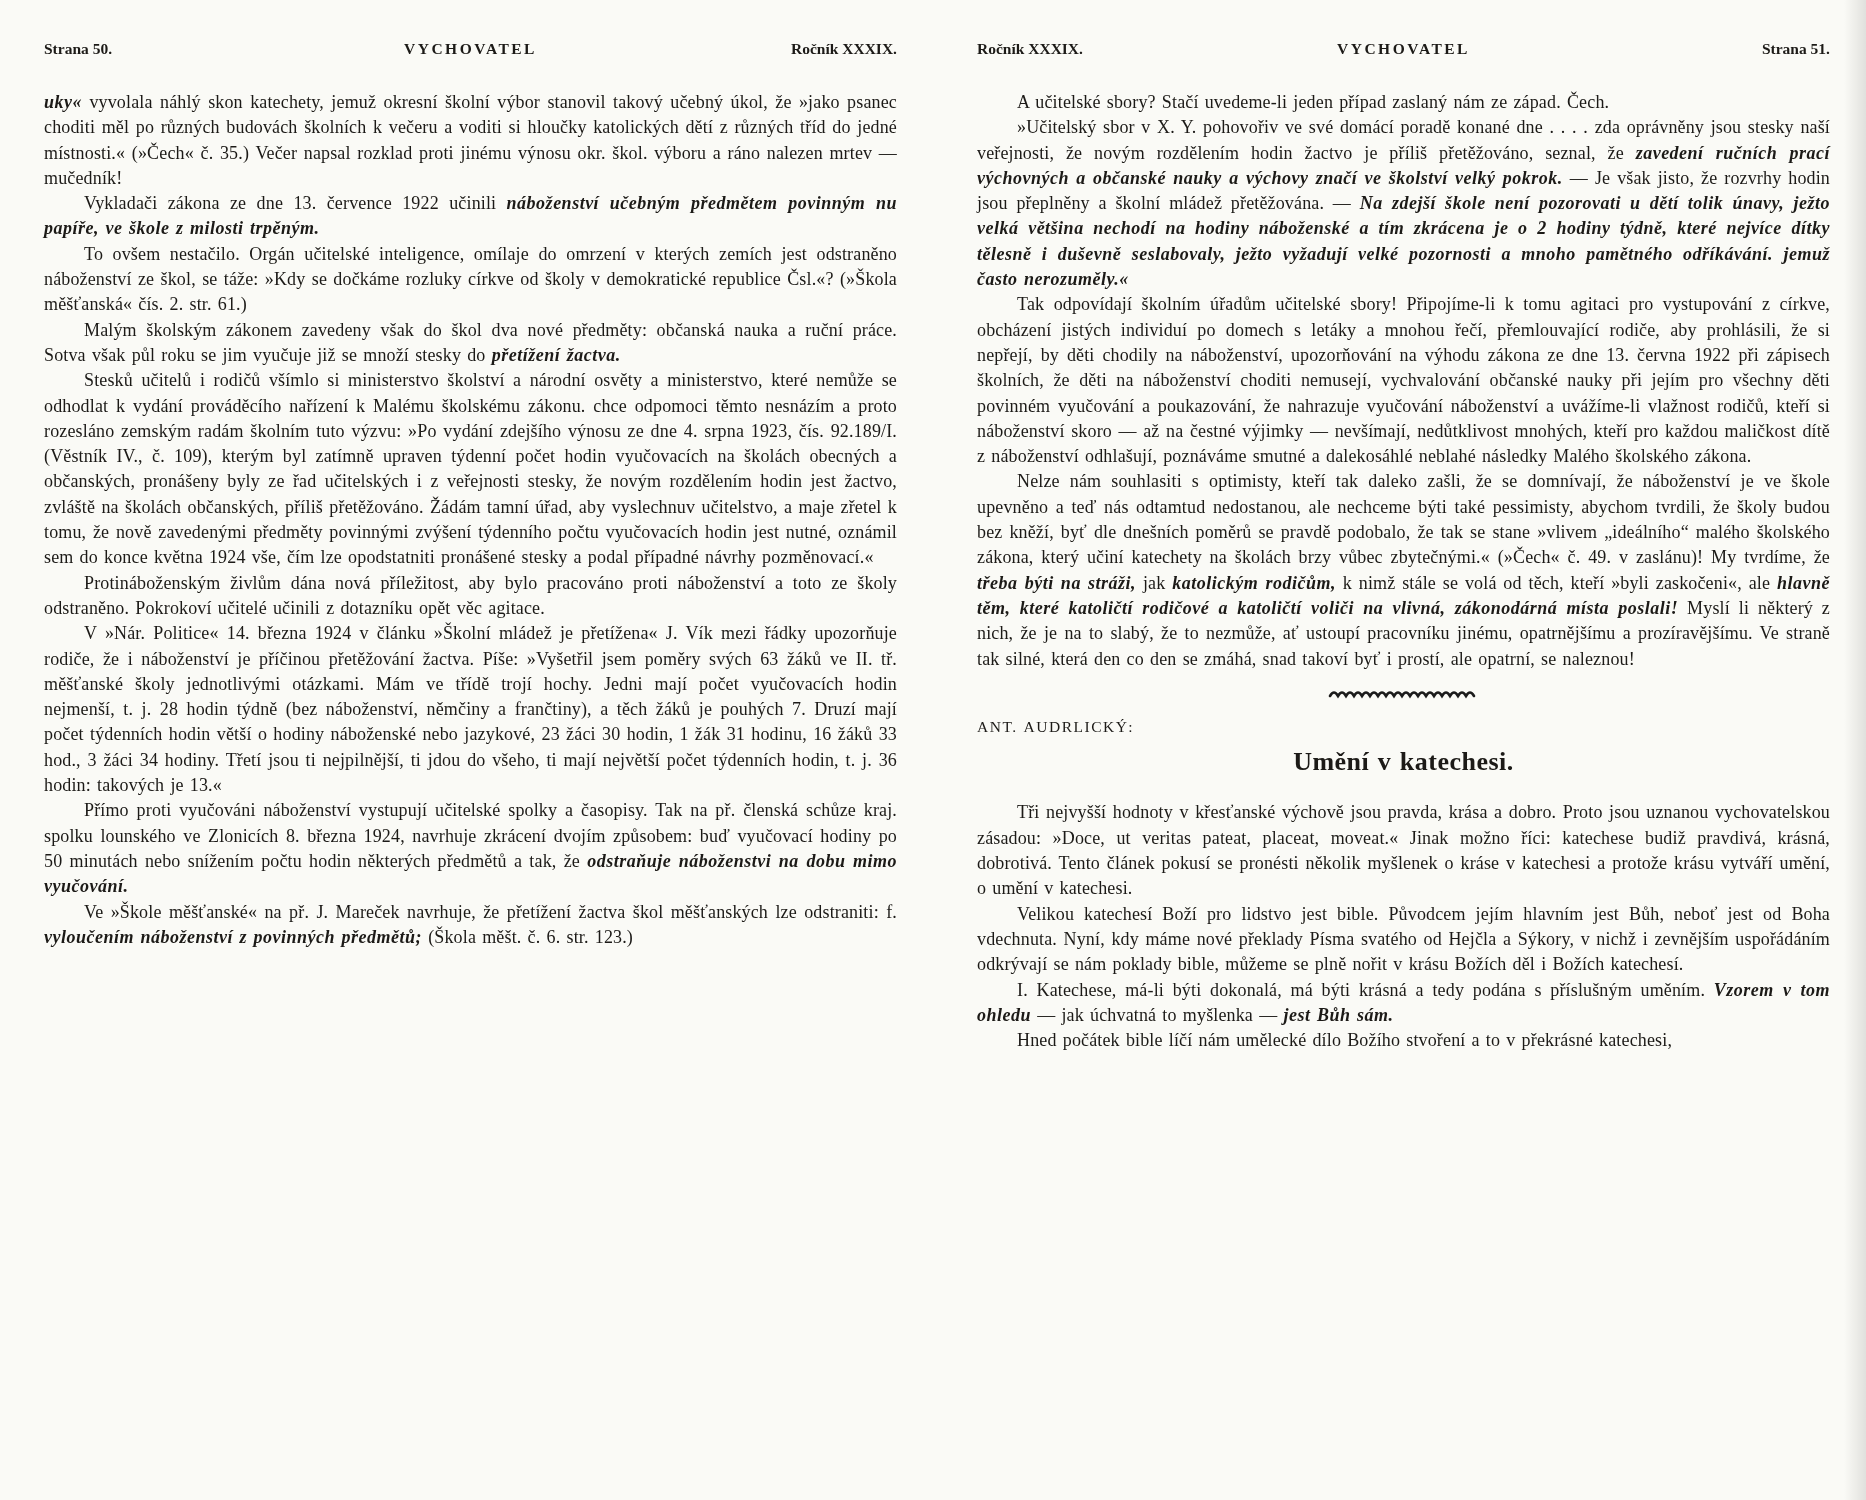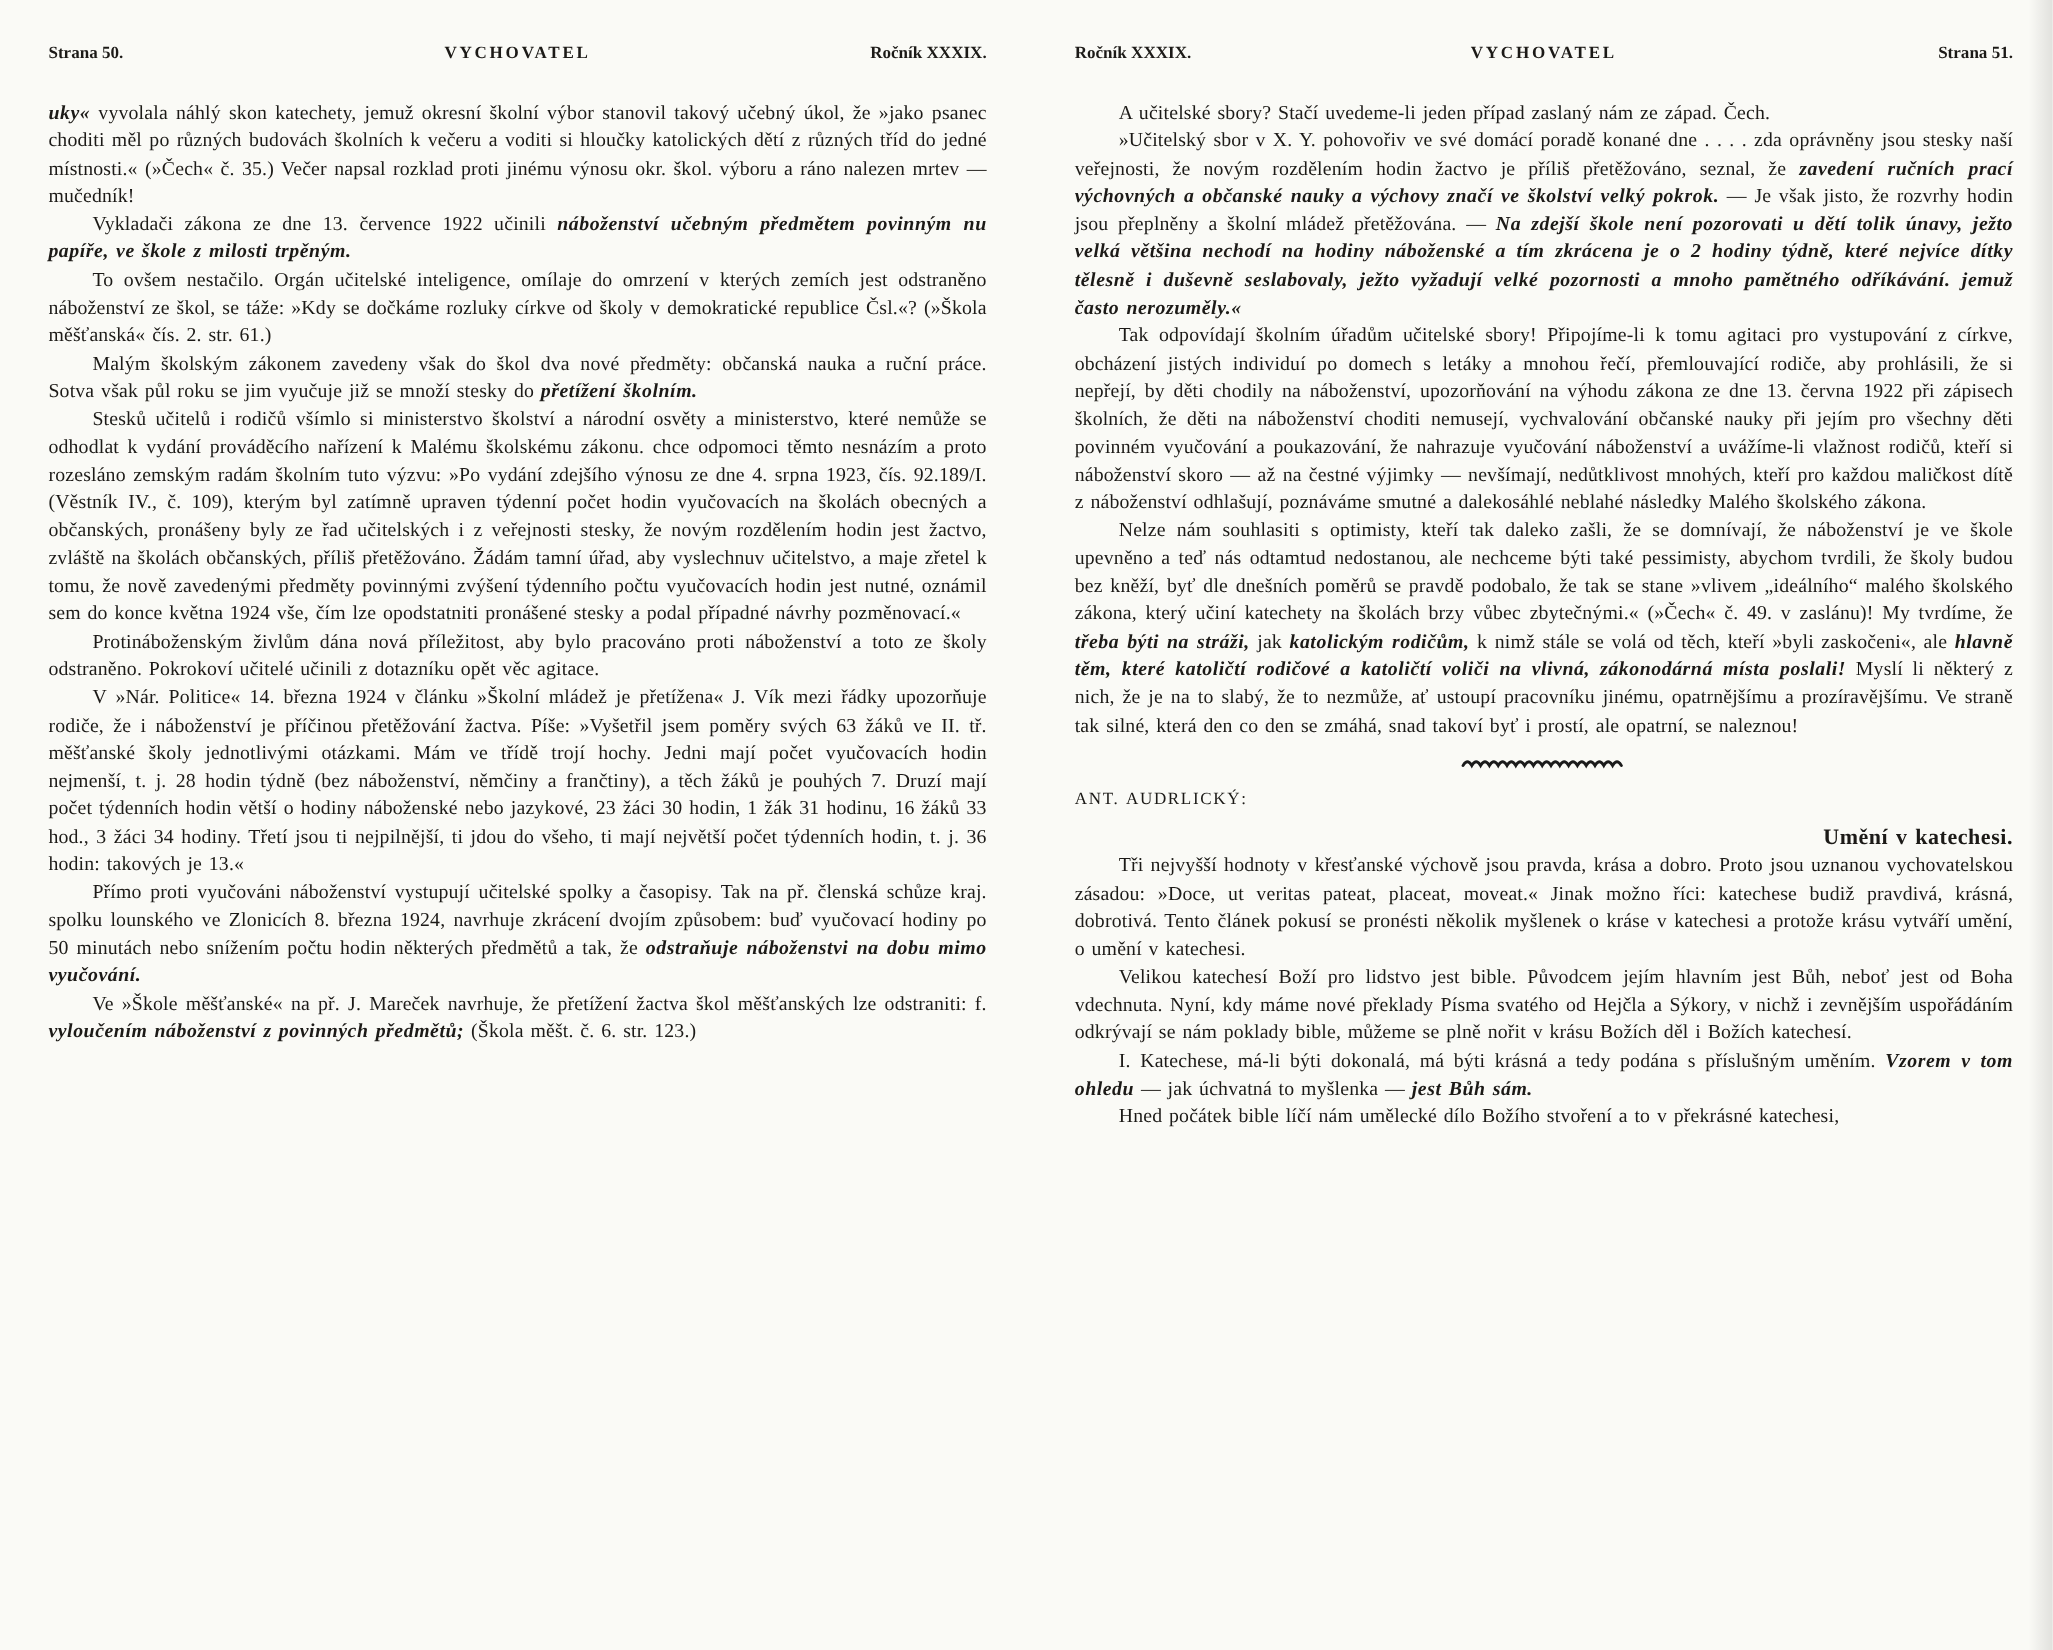--- a/index.html
+++ b/index.html
@@ -51,43 +51,43 @@
   p.para.indent { text-indent: 40px; }
   .seg-bi { font-style: italic; font-weight: bold; letter-spacing: 0.5px; }
   .divider { text-align: center; margin: 16px 0 8px; line-height: 0; }
   .author {
     font-size: 15.5px;
     letter-spacing: 1.5px;
     margin: 14px 0 10px;
     text-align: left;
   }
   .article-title {
-    text-align: right;
-    font-size: 20px;
+    text-align: center;
+    font-size: 26px;
     font-weight: bold;
     letter-spacing: 0.5px;
-    margin: 4px 0 0;
+    margin: 4px 0 26px;
   }
 </style>
 </head>
 <body>
 
 <div class="spread">
 
   <div class="page">
     <div class="page-header">
       <span class="ph-left">Strana 50.</span>
       <span class="ph-center">VYCHOVATEL</span>
       <span class="ph-right">Ročník XXXIX.</span>
     </div>
     <div class="page-body">
         <p class="para"><span class="seg-bi">uky«</span><span> vyvolala náhlý skon katechety, jemuž okresní školní výbor stanovil takový učebný úkol, že »jako psanec choditi měl po různých budovách školních k večeru a voditi si hloučky katolických dětí z různých tříd do jedné místnosti.« (»Čech« č. 35.) Večer napsal rozklad proti jinému výnosu okr. škol. výboru a ráno nalezen mrtev — mučedník!</span></p>
         <p class="para indent"><span>Vykladači zákona ze dne 13. července 1922 učinili </span><span class="seg-bi">náboženství učebným předmětem povinným nu papíře, ve škole z milosti trpěným.</span></p>
         <p class="para indent"><span>To ovšem nestačilo. Orgán učitelské inteligence, omílaje do omrzení v kterých zemích jest odstraněno náboženství ze škol, se táže: »Kdy se dočkáme rozluky církve od školy v demokratické republice Čsl.«? (»Škola měšťanská« čís. 2. str. 61.)</span></p>
-        <p class="para indent"><span>Malým školským zákonem zavedeny však do škol dva nové předměty: občanská nauka a ruční práce. Sotva však půl roku se jim vyučuje již se množí stesky do </span><span class="seg-bi">přetížení školním.</span></p>
+        <p class="para indent"><span>Malým školským zákonem zavedeny však do škol dva nové předměty: občanská nauka a ruční práce. Sotva však půl roku se jim vyučuje již se množí stesky do </span><span class="seg-bi">přetížení žactva.</span></p>
         <p class="para indent"><span>Stesků učitelů i rodičů všímlo si ministerstvo školství a národní osvěty a ministerstvo, které nemůže se odhodlat k vydání prováděcího nařízení k Malému školskému zákonu. chce odpomoci těmto nesnázím a proto rozesláno zemským radám školním tuto výzvu: »Po vydání zdejšího výnosu ze dne 4. srpna 1923, čís. 92.189/I. (Věstník IV., č. 109), kterým byl zatímně upraven týdenní počet hodin vyučovacích na školách obecných a občanských, pronášeny byly ze řad učitelských i z veřejnosti stesky, že novým rozdělením hodin jest žactvo, zvláště na školách občanských, příliš přetěžováno. Žádám tamní úřad, aby vyslechnuv učitelstvo, a maje zřetel k tomu, že nově zavedenými předměty povinnými zvýšení týdenního počtu vyučovacích hodin jest nutné, oznámil sem do konce května 1924 vše, čím lze opodstatniti pronášené stesky a podal případné návrhy pozměnovací.«</span></p>
         <p class="para indent"><span>Protináboženským živlům dána nová příležitost, aby bylo pracováno proti náboženství a toto ze školy odstraněno. Pokrokoví učitelé učinili z dotazníku opět věc agitace.</span></p>
         <p class="para indent"><span>V »Nár. Politice« 14. března 1924 v článku »Školní mládež je přetížena« J. Vík mezi řádky upozorňuje rodiče, že i náboženství je příčinou přetěžování žactva. Píše: »Vyšetřil jsem poměry svých 63 žáků ve II. tř. měšťanské školy jednotlivými otázkami. Mám ve třídě trojí hochy. Jedni mají počet vyučovacích hodin nejmenší, t. j. 28 hodin týdně (bez náboženství, němčiny a frančtiny), a těch žáků je pouhých 7. Druzí mají počet týdenních hodin větší o hodiny náboženské nebo jazykové, 23 žáci 30 hodin, 1 žák 31 hodinu, 16 žáků 33 hod., 3 žáci 34 hodiny. Třetí jsou ti nejpilnější, ti jdou do všeho, ti mají největší počet týdenních hodin, t. j. 36 hodin: takových je 13.«</span></p>
         <p class="para indent"><span>Přímo proti vyučováni náboženství vystupují učitelské spolky a časopisy. Tak na př. členská schůze kraj. spolku lounského ve Zlonicích 8. března 1924, navrhuje zkrácení dvojím způsobem: buď vyučovací hodiny po 50 minutách nebo snížením počtu hodin některých předmětů a tak, že </span><span class="seg-bi">odstraňuje náboženstvi na dobu mimo vyučování.</span></p>
         <p class="para indent"><span>Ve »Škole měšťanské« na př. J. Mareček navrhuje, že přetížení žactva škol měšťanských lze odstraniti: f. </span><span class="seg-bi">vyloučením náboženství z povinných předmětů;</span><span> (Škola měšt. č. 6. str. 123.)</span></p>
       </div>
   </div>
 
   <div class="page">
     <div class="page-header">

